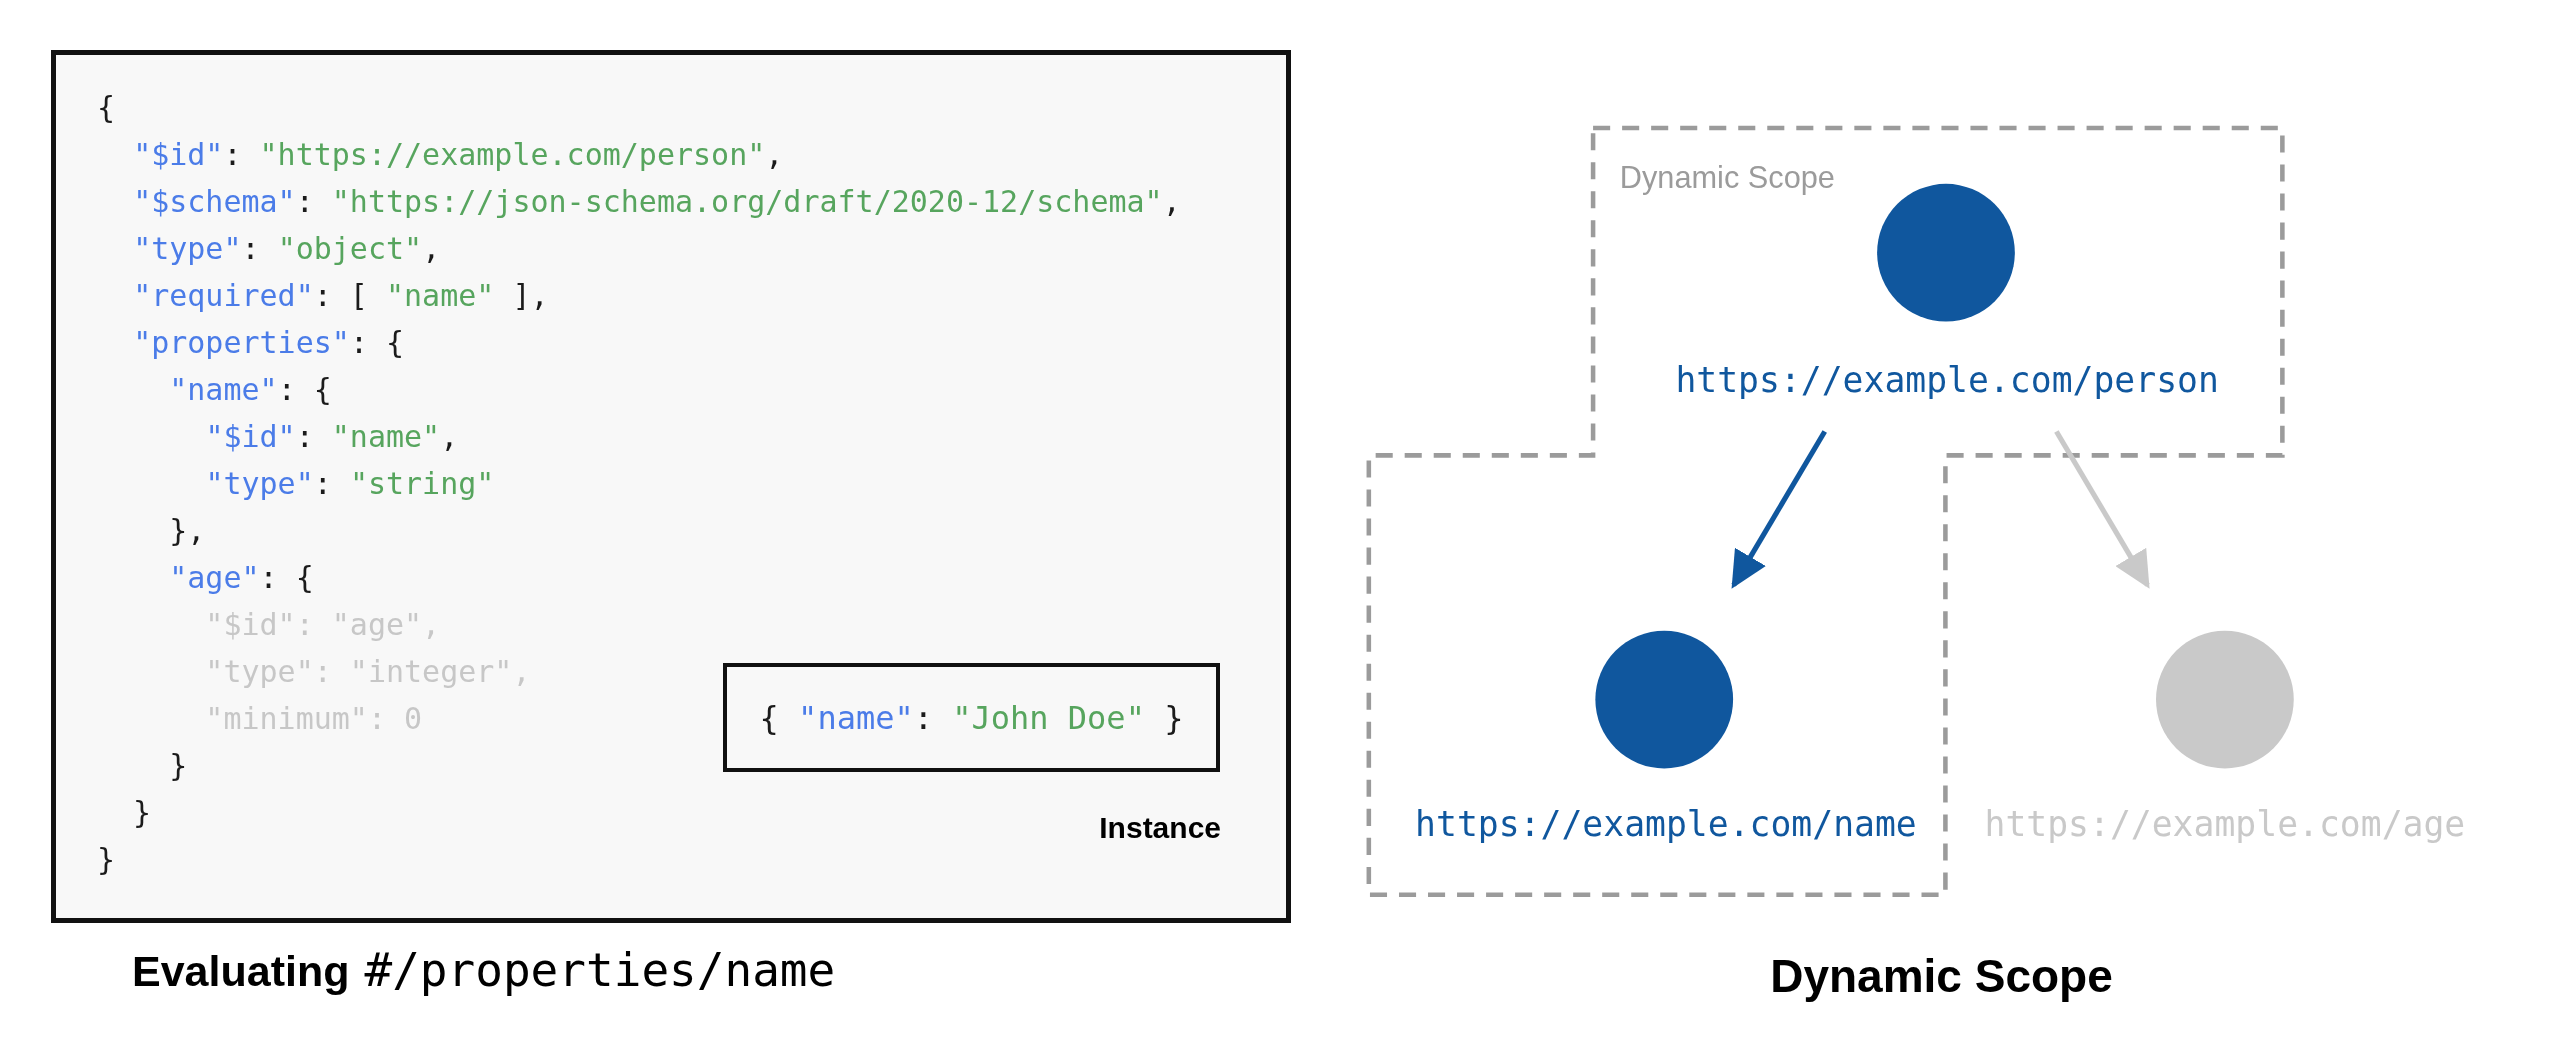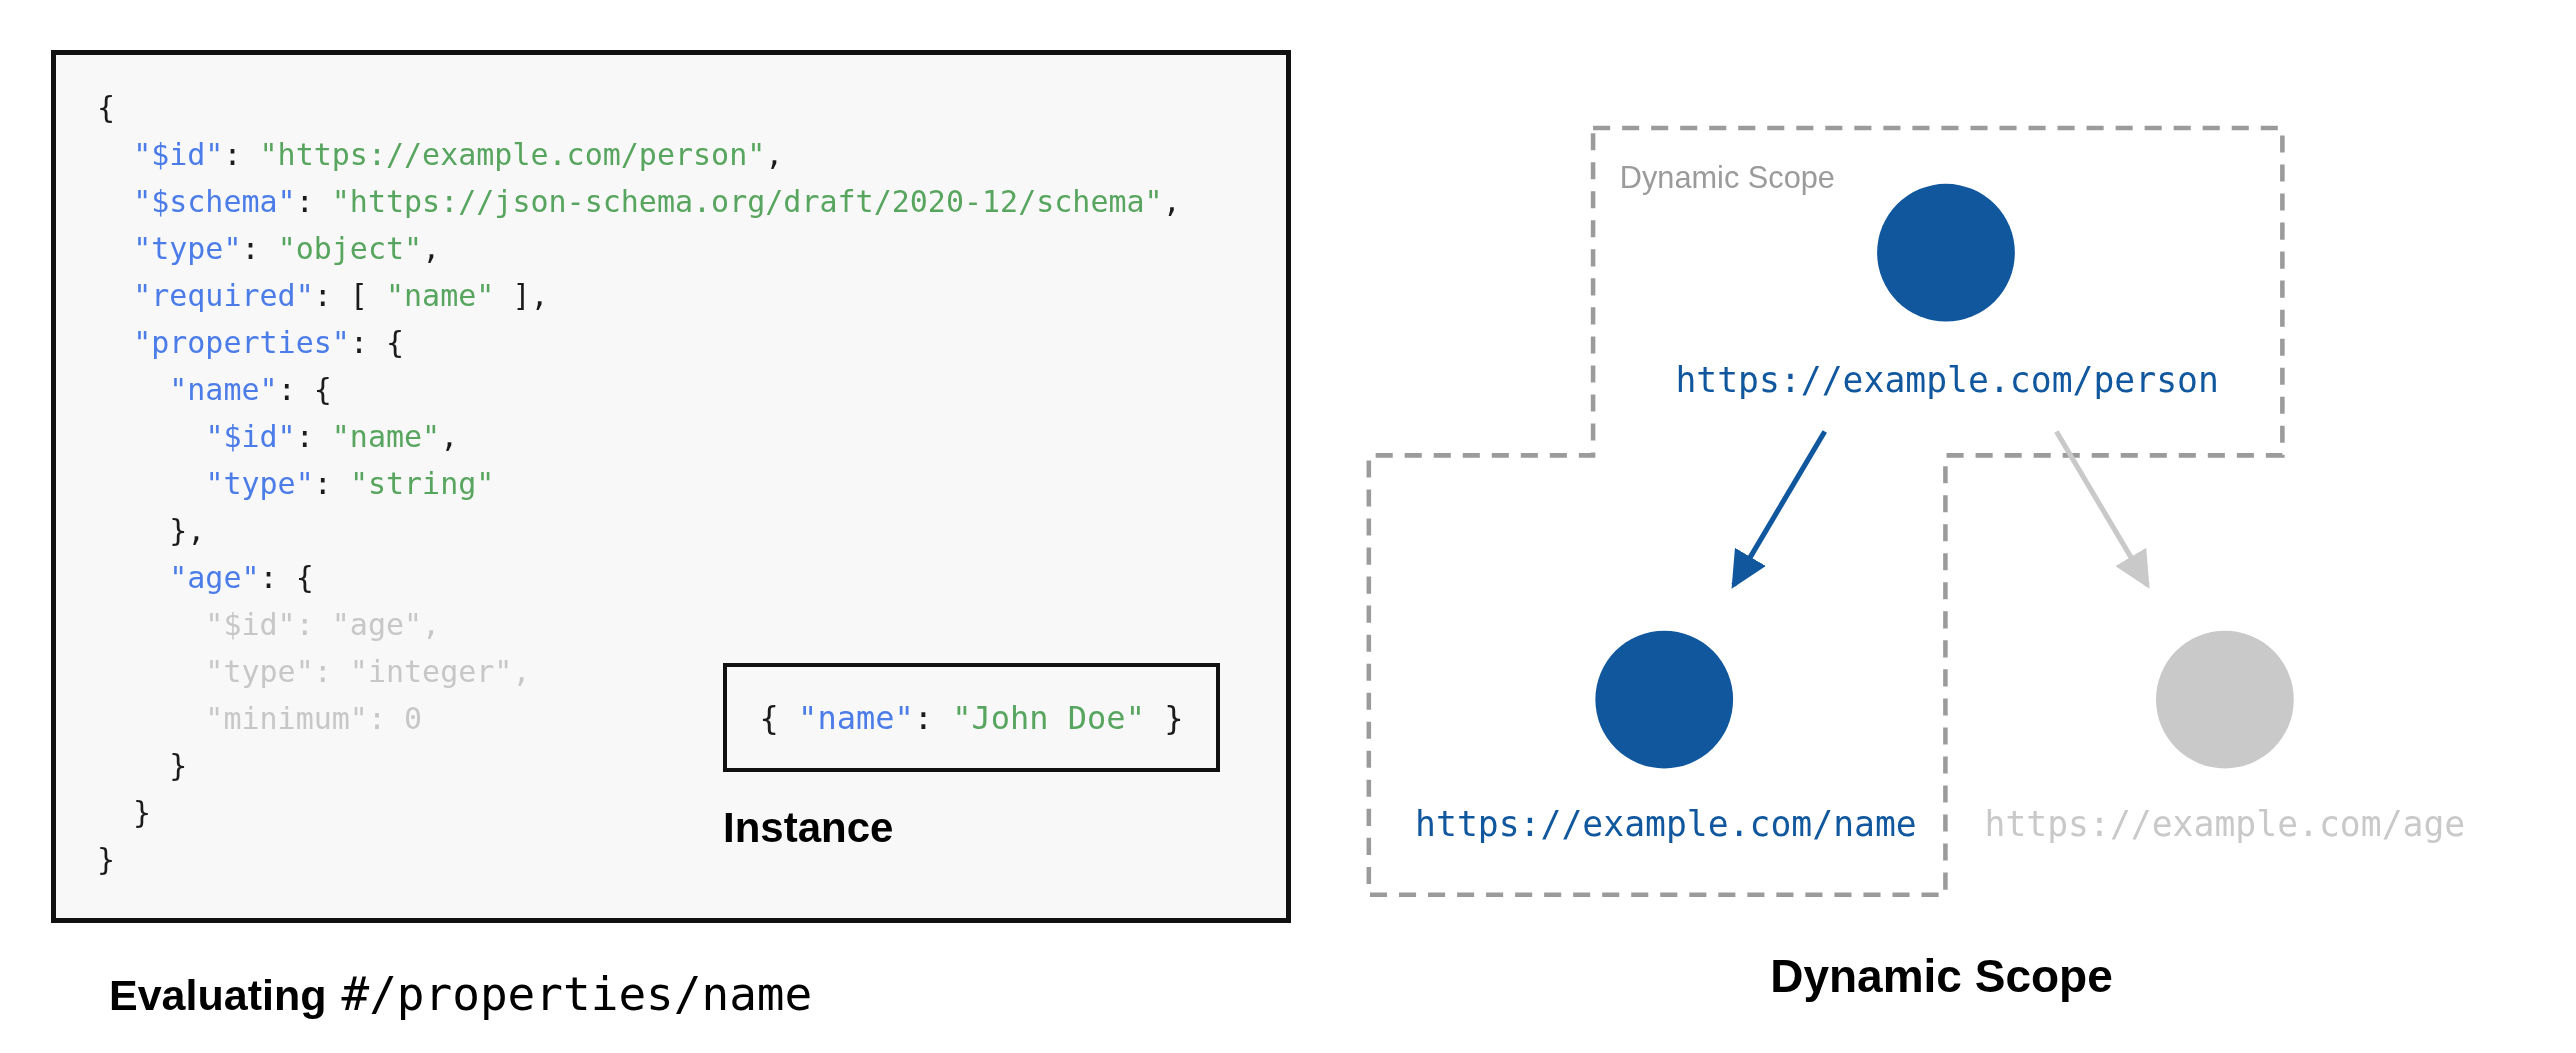--- a/index.html
+++ b/index.html
@@ -27,26 +27,26 @@
   .tk-d { color: var(--code-dim); }
 
   .instance-box {
     position: absolute; left: 667px; top: 608px; width: 489px; height: 101px;
     border: 4.6px solid var(--box-border);
     display: flex; align-items: center; justify-content: center;
     font: 32px "DejaVu Sans Mono", monospace; white-space: pre;
   }
   .instance-label {
     position: absolute; left: 667px; top: 747px; width: 498px; height: 51px;
-    text-align: left; font-weight: bold; font-size: 42px; line-height: 51px;
+    text-align: right; font-weight: bold; font-size: 30px; line-height: 51px;
     color: #000;
   }
 
   .caption-left {
-    left: 109px; top: 952px; height: 63px; line-height: 84px;
+    left: 132px; top: 952px; height: 63px; line-height: 36px;
     white-space: nowrap; color: #000;
   }
   .caption-left .cap-bold { font-weight: bold; font-size: 43px; margin-right: 15px; }
   .caption-left .cap-mono { font-family: "DejaVu Sans Mono", monospace; font-size: 46px; }
 
   
   svg.diagram { left: 0; top: 0; }
   .scope-outline {
     fill: none; stroke: var(--dash-gray); stroke-width: 8;
     stroke-dasharray: 30 21;

